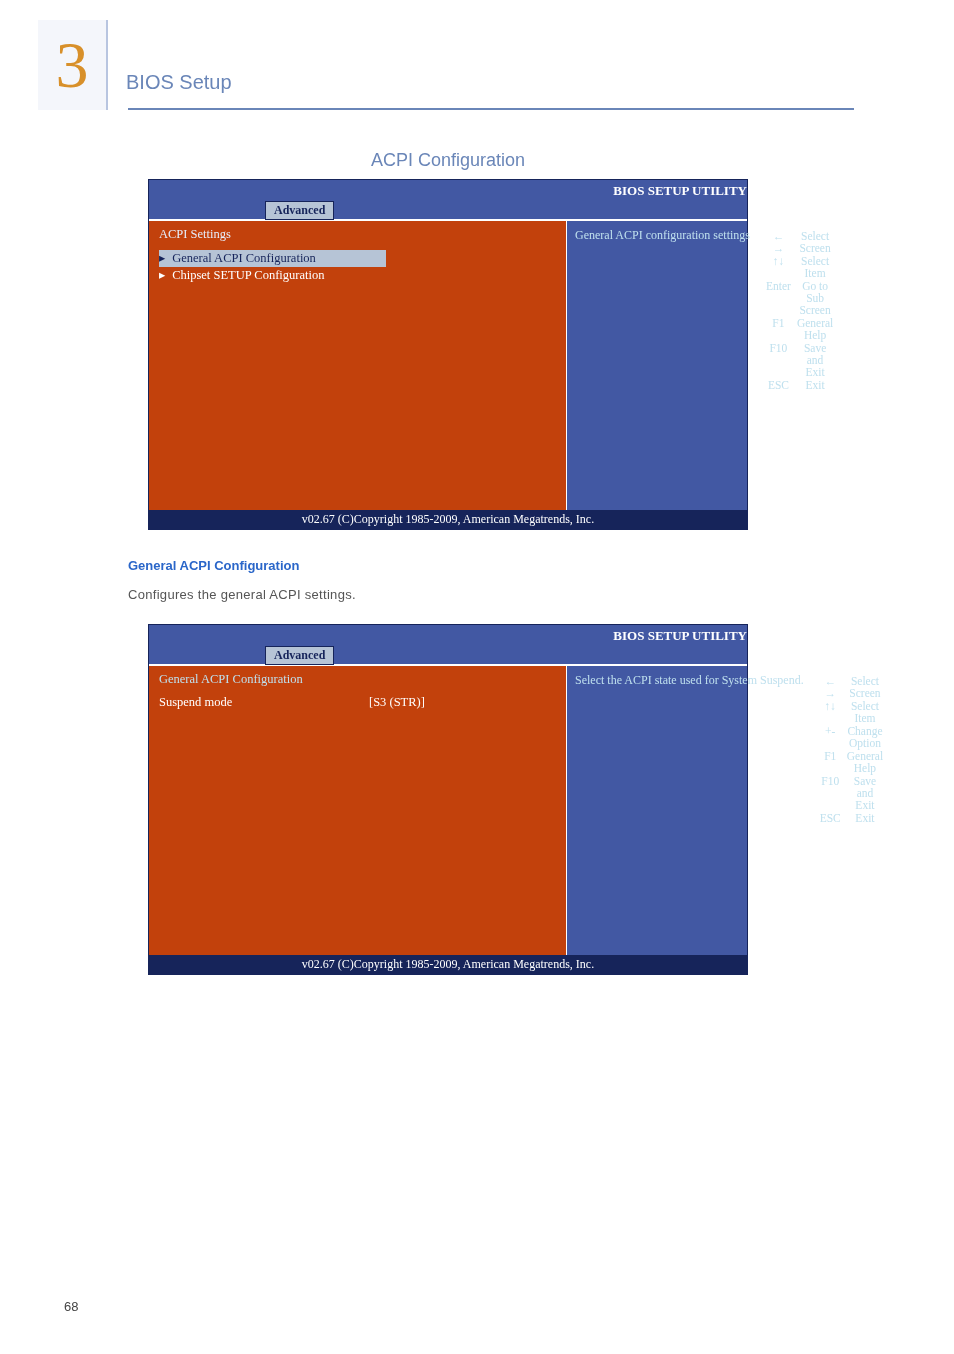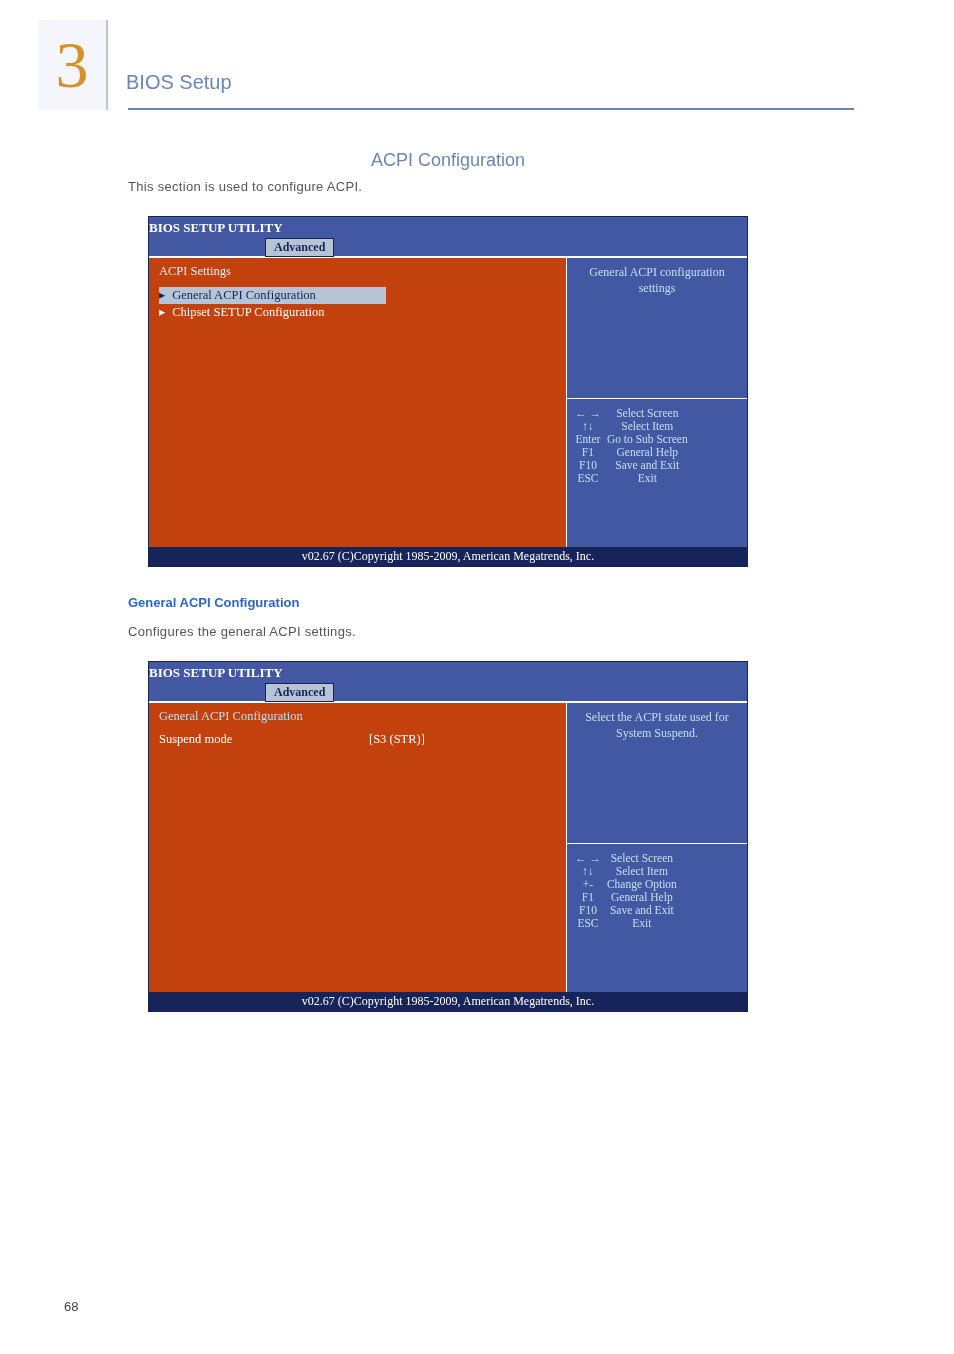--- a/index.html
+++ b/index.html
@@ -78,21 +78,21 @@
   .bios {
     width: 600px;
     margin: 0 auto 10px auto;
     border: 1px solid #16245a;
     background: #4258a3;
     font-family: "Times New Roman", serif;
     font-size: 12.5px;
     color: #fff;
   }
   .bios-title {
-    text-align: left;
+    text-align: right;
     color: #ffffff;
     font-weight: bold;
     padding: 3px 0 2px 0;
     font-size: 13px;
   }
   .bios-tabrow {
     background: #4258a3;
     padding: 0 0 0 116px;
     height: 18px;
   }
@@ -119,21 +119,20 @@
     background: #c2410c;
   }
   .bios-right {
     width: 180px;
     border: 1px solid #fff;
     border-right: none;
     border-bottom: none;
     border-left: none;
     background: #4258a3;
     display: flex;
-    flex-direction: column;
     text-align: center;
   }
   .bios-help {
     flex: 0 0 auto;
     color: #bfe0ee;
     padding: 6px 8px;
     font-size: 12px;
     line-height: 1.35;
     min-height: 140px;
   }
@@ -190,21 +189,20 @@
 <div class="chapter-block">
   <div class="chapter-box">
     <span class="chapter-num">3</span>
   </div>
   <div class="chapter-title">BIOS Setup</div>
 </div>
 <div class="chapter-line"></div>
 
 <div class="content">
   <div class="section-heading">ACPI Configuration</div>
-  <div class="body-text">This section is used to configure ACPI.</div>
 
   <div class="bios">
     <div class="bios-title">BIOS SETUP UTILITY</div>
     <div class="bios-tabrow">
       <span class="bios-tab">Advanced</span>
     </div>
     <div class="bios-body">
       <div class="bios-left">
         <div class="acpi-heading">ACPI Settings</div>
         <div class="menu-line selected"><span class="tri">▸</span> <span>General ACPI Configuration</span></div><br>

